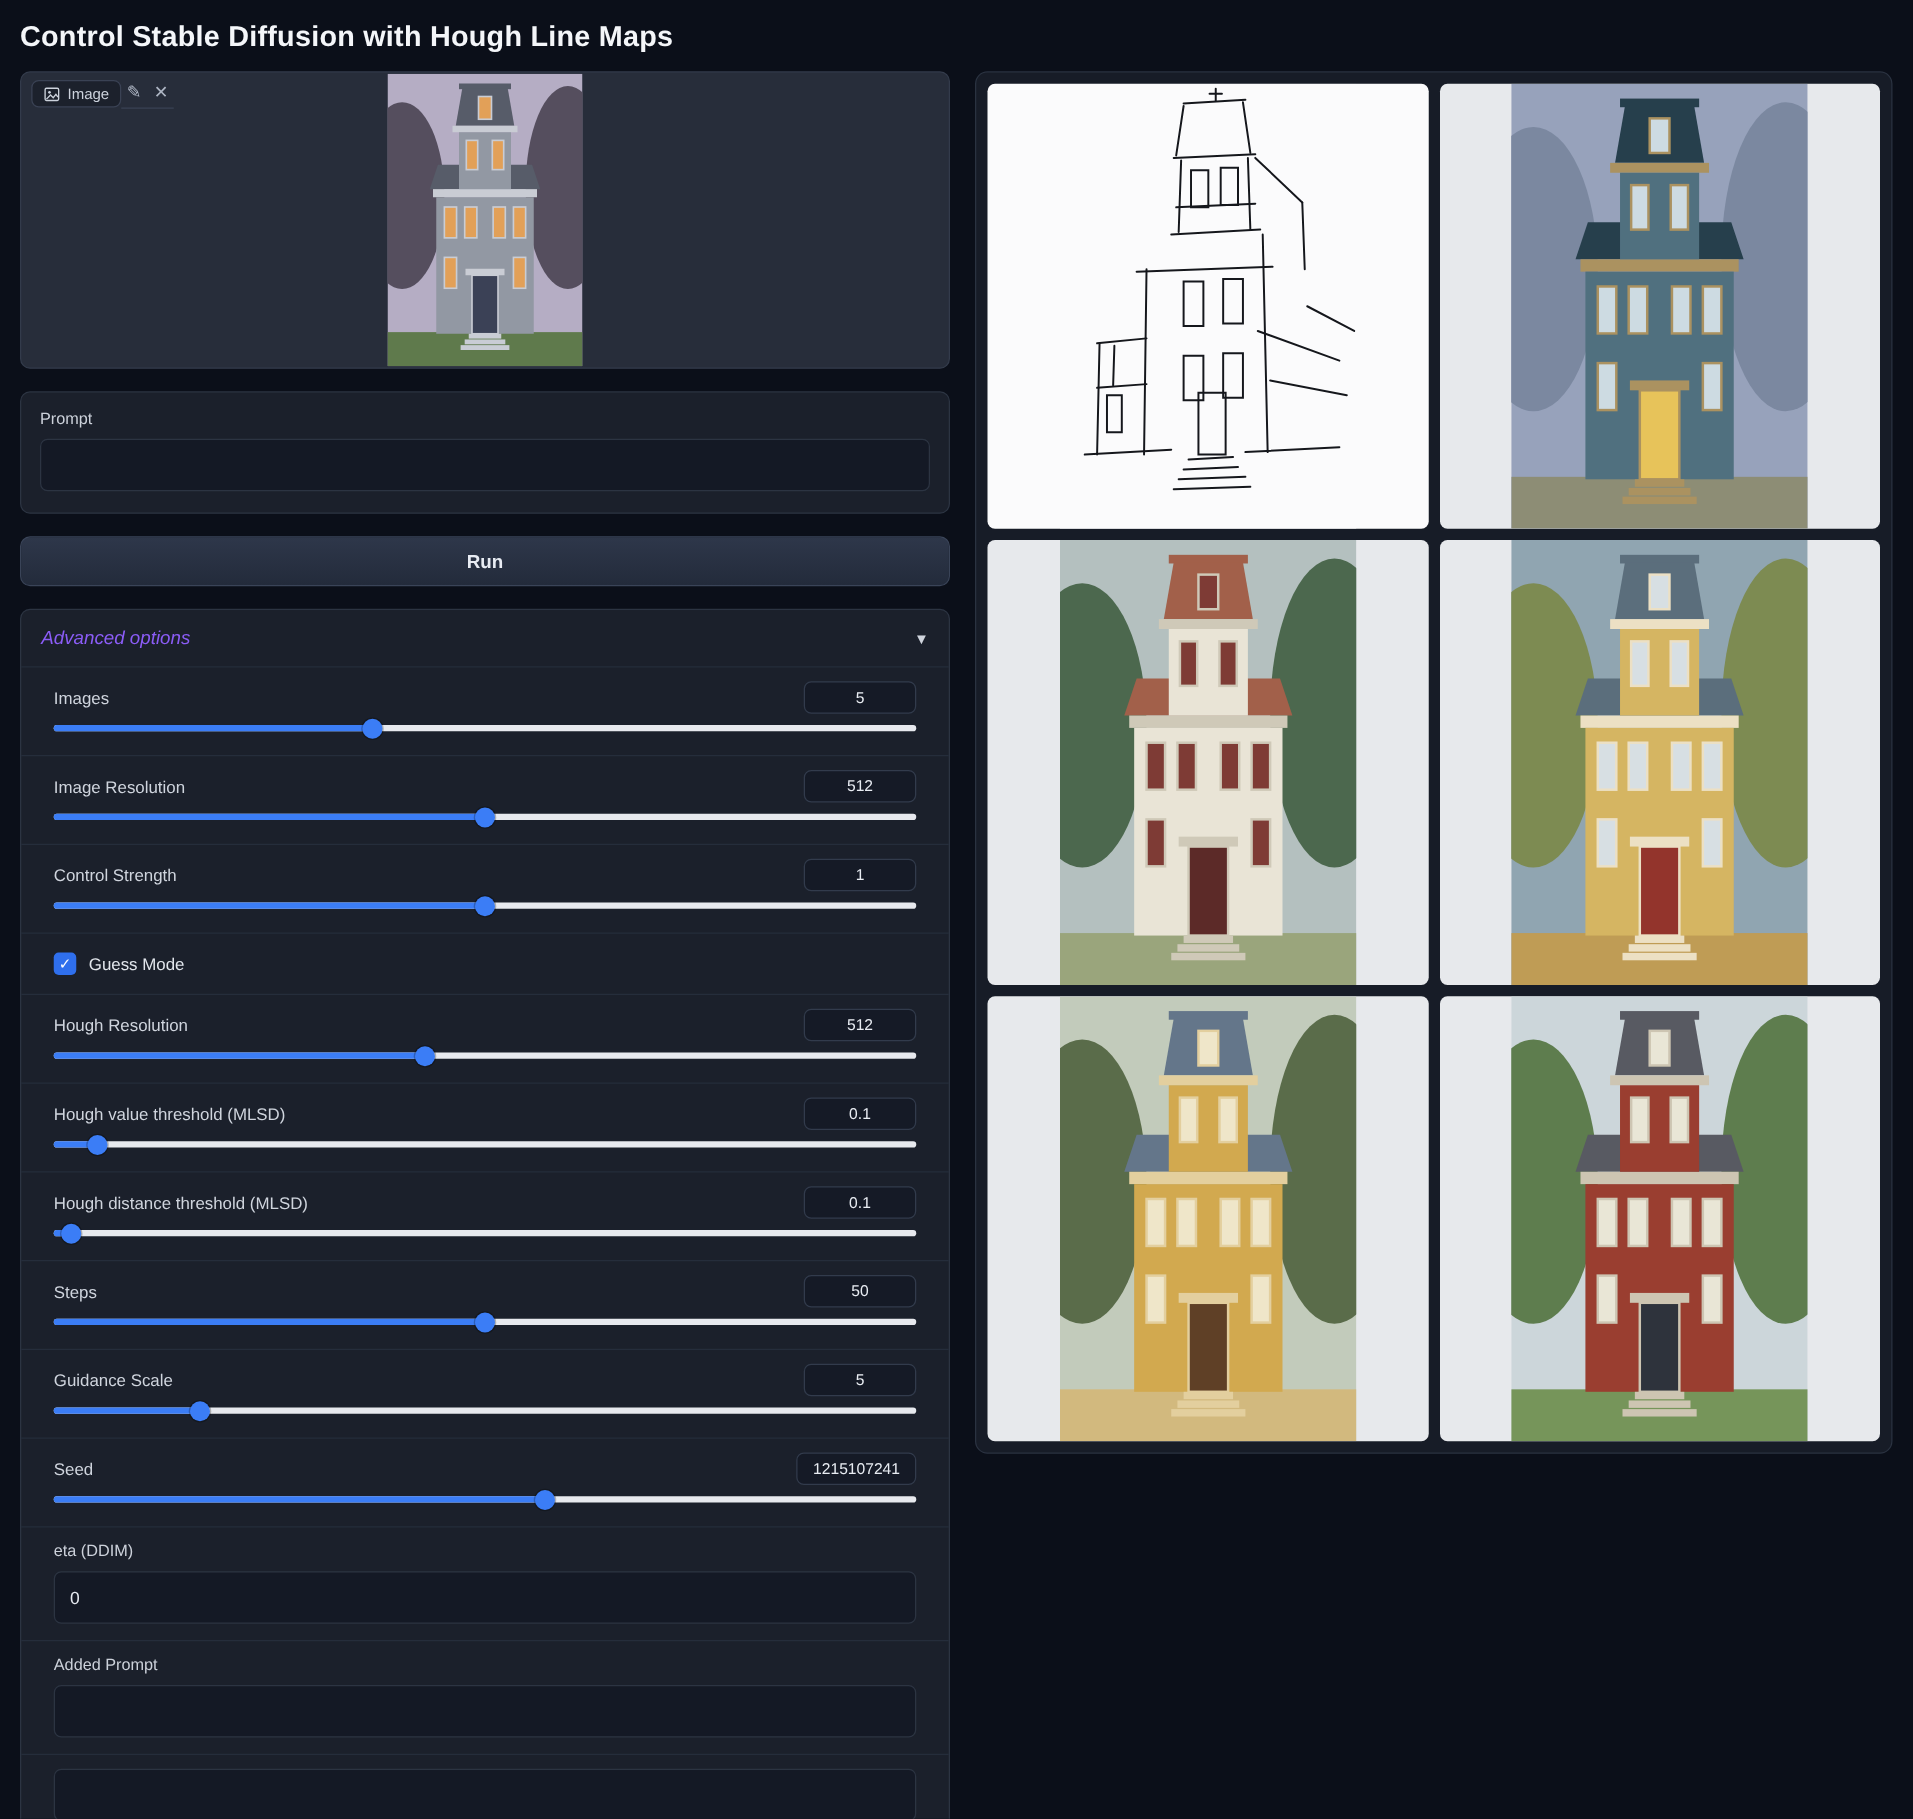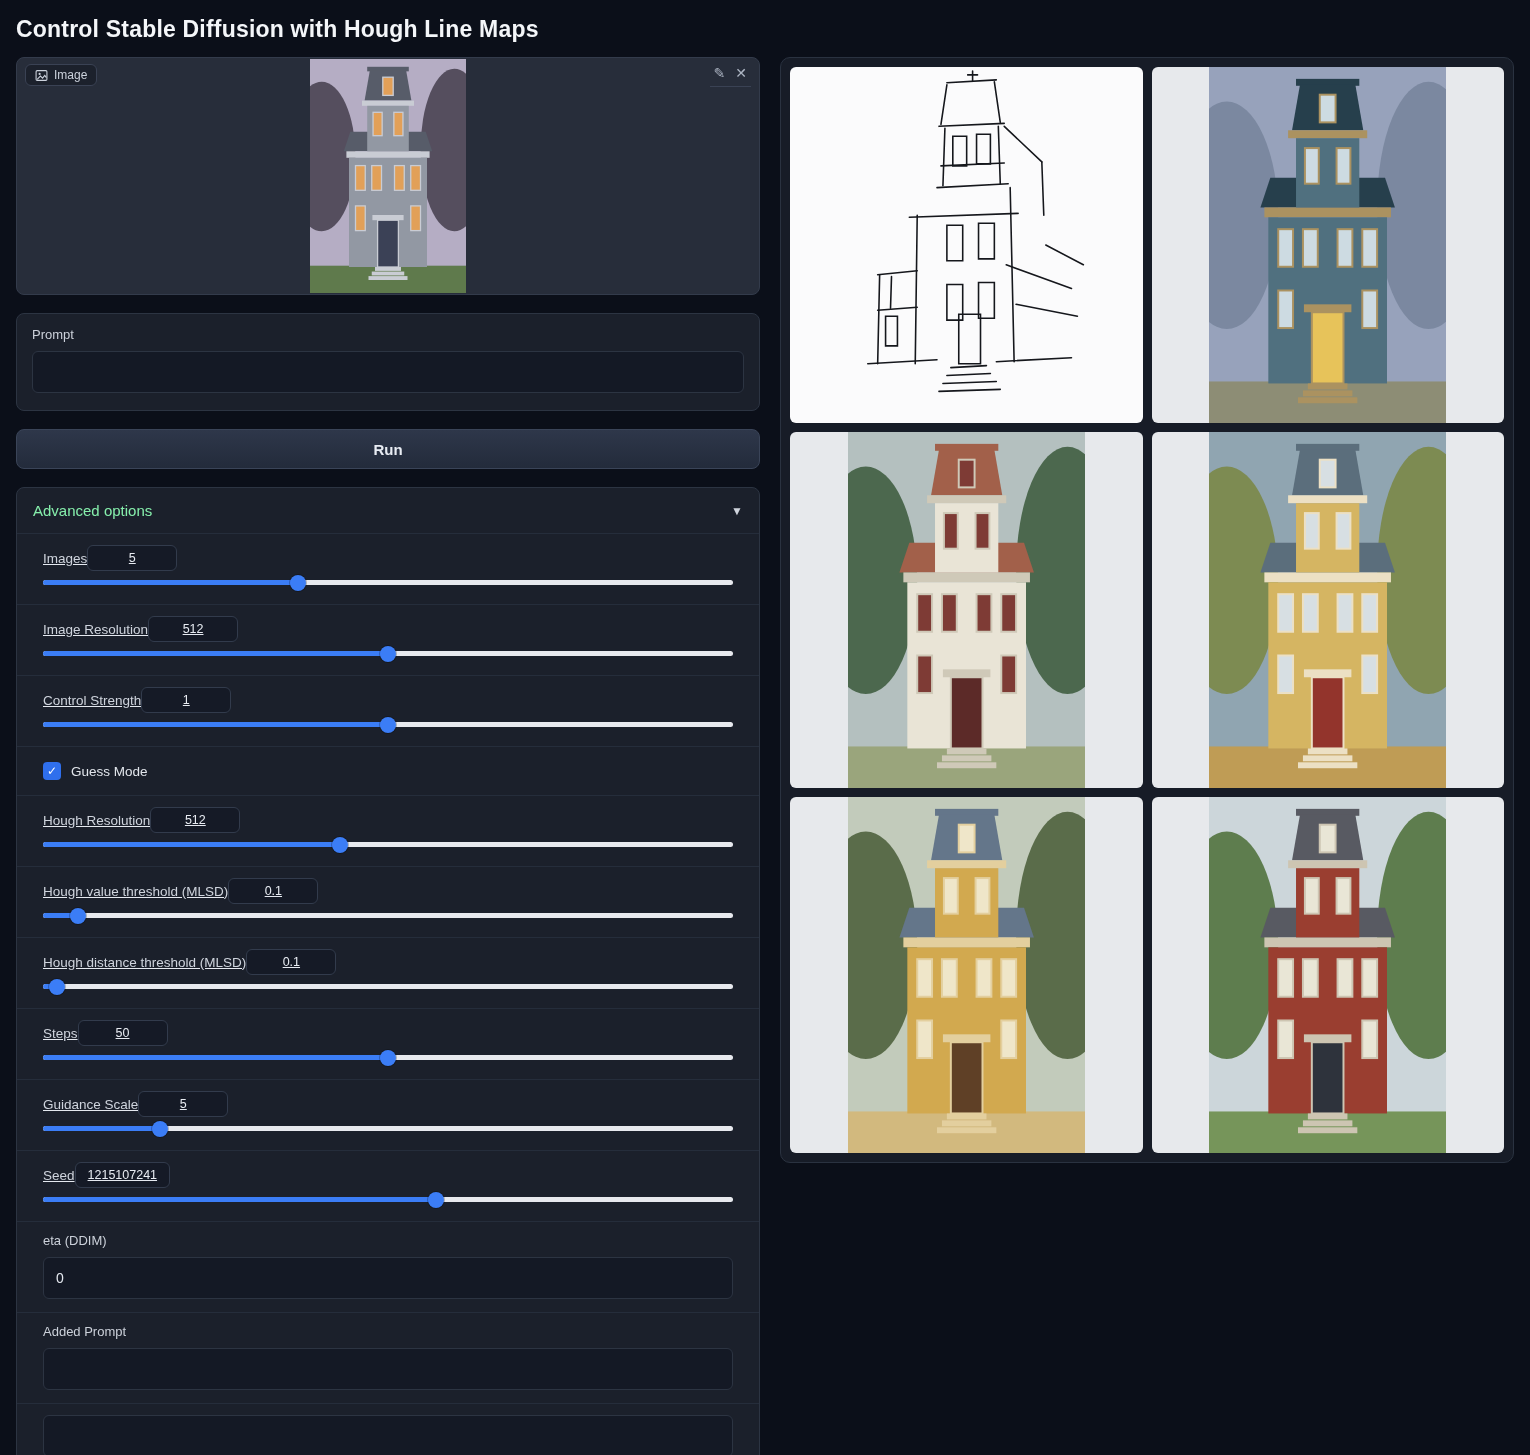--- a/index.html
+++ b/index.html
@@ -9,21 +9,21 @@
     font-family:"Liberation Sans","DejaVu Sans",sans-serif;
     color:#e5e9f0;
   }
   h1.title { font-size:23px; font-weight:700; color:#f4f6f9; padding:16px 16px 14px; letter-spacing:.2px; }
   .cols { display:flex; gap:20px; padding:0 16px; align-items:flex-start; }
   .left { width:744px; flex:none; display:flex; flex-direction:column; gap:18px; }
   .right { flex:1; }
 
   
   .image-panel { position:relative; height:238px; background:#272d3a; border:1px solid #333b4b; border-radius:8px; overflow:hidden; }
-  .img-toolbar { position:absolute; top:6px; left:8px; right:8px; display:flex; justify-content:space-between; align-items:flex-start; z-index:2; }
+  .img-toolbar { position:absolute; top:6px; left:8px; right:8px; display:flex; align-items:flex-start; z-index:2; }
   .badge { display:inline-flex; align-items:center; gap:6px; background:#1c212c; border:1px solid #3a4254; color:#ccd2dc; font-size:12px; padding:3px 9px; border-radius:6px; }
   .tools { display:flex; gap:10px; padding:2px 4px 6px; border-bottom:1px solid #3a4254; }
   .tools button { background:none; border:none; color:#aeb6c4; font-size:14px; cursor:pointer; line-height:1; }
   .img-stage { height:100%; display:flex; justify-content:center; padding:1px 0; }
   .input-art { height:100%; aspect-ratio:3/4; }
 
   
   .panel { background:#1b202b; border:1px solid #2c3442; border-radius:8px; }
   .prompt-panel { padding:13px 15px 17px; }
   .field-label { display:block; font-size:13px; color:#ccd1da; margin-bottom:9px; }
@@ -32,24 +32,24 @@
     color:#e5e9f0; font-size:14px; padding:0 12px; font-family:inherit;
   }
   .run {
     height:40px; border-radius:8px; border:1px solid #3a4458; cursor:pointer;
     background:linear-gradient(180deg,#2e374a,#232b3b);
     color:#e8ecf3; font-weight:700; font-size:15px; font-family:inherit; width:100%;
   }
 
   
   .acc-header { display:flex; justify-content:space-between; align-items:center; padding:14px 16px; cursor:pointer; }
-  .acc-header .acc-label { font-size:15px; color:#86efac; }
+  .acc-header .acc-label { font-size:15px; color:#8b5cf6;font-style:italic; }
   .acc-header .arrow { font-size:12px; color:#cfd4dd; }
   .ctrl { padding:11px 26px 13px; border-top:1px solid #252d3b; }
-  .ctrl-head { display:flex; align-items:center; margin-bottom:9px;text-decoration:underline; }
+  .ctrl-head { display:flex; justify-content:space-between; align-items:center; margin-bottom:9px; }
   .lbl { font-size:13.5px; color:#cfd4dd; }
   .numbox { min-width:90px; text-align:center; font-size:12.5px; color:#e8ecf2; background:#151a26; border:1px solid #323b4c; border-radius:6px; padding:5px 12px; cursor:text; }
   .track { position:relative; height:5px; background:#e7e9ee; border-radius:3px; margin:8px 0 6px; cursor:pointer; }
   .fill { position:absolute; left:0; top:0; bottom:0; background:#3b7df6; border-radius:3px; }
   .handle { position:absolute; top:50%; width:16px; height:16px; background:#3b7df6; border-radius:50%; transform:translateY(-50%); box-shadow:0 0 0 1px rgba(0,0,0,.25); }
   .checkbox-row { display:flex; align-items:center; gap:10px; padding:15px 26px; border-top:1px solid #252d3b; cursor:pointer; }
   .cbx { width:18px; height:18px; background:#2f6fed; border-radius:4px; color:#fff; font-size:12px; display:flex; align-items:center; justify-content:center; }
   .cbx-label { font-size:13.5px; color:#e2e6ec; }
 
   

